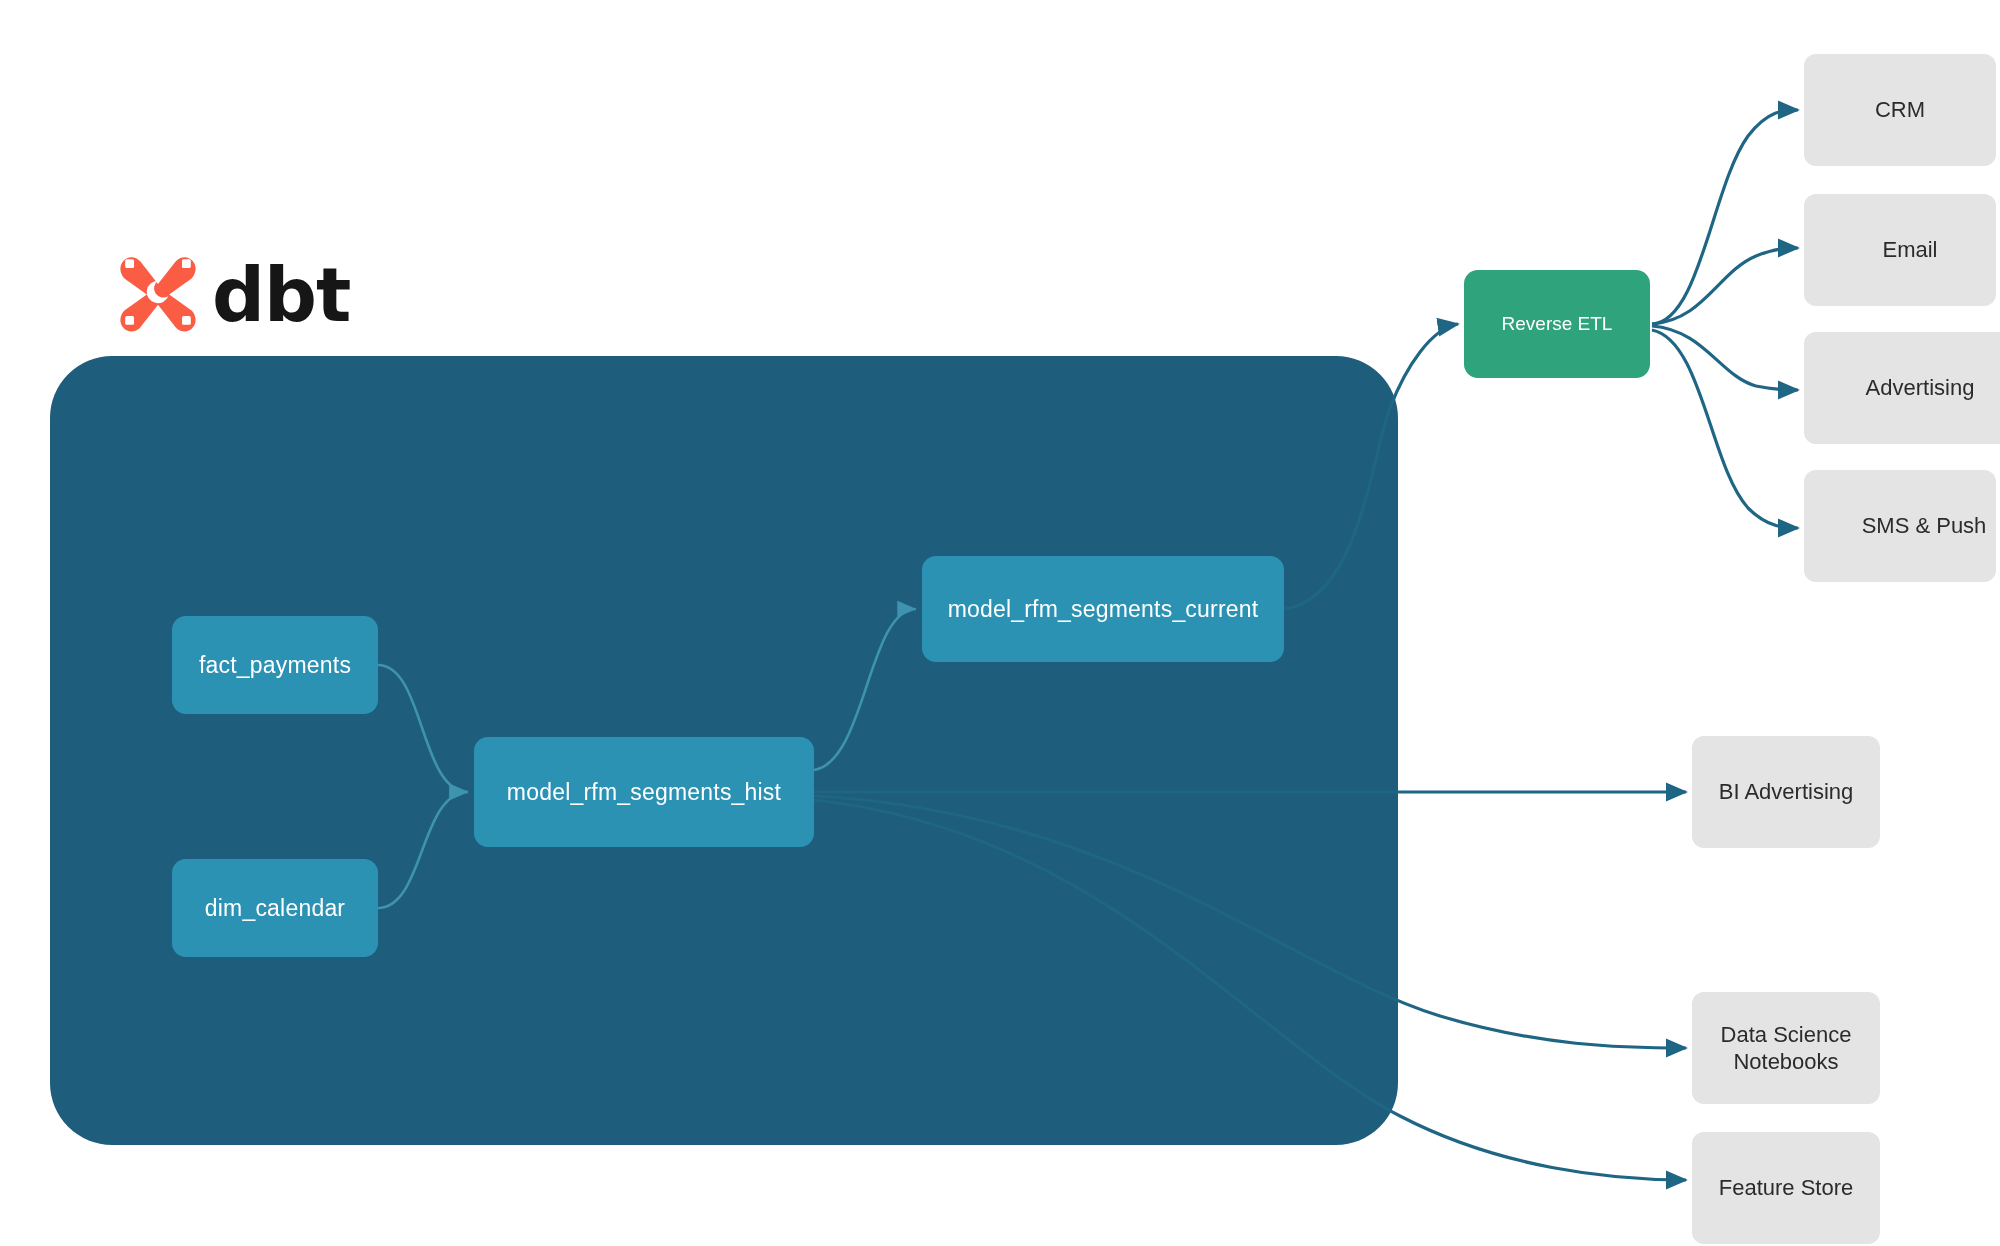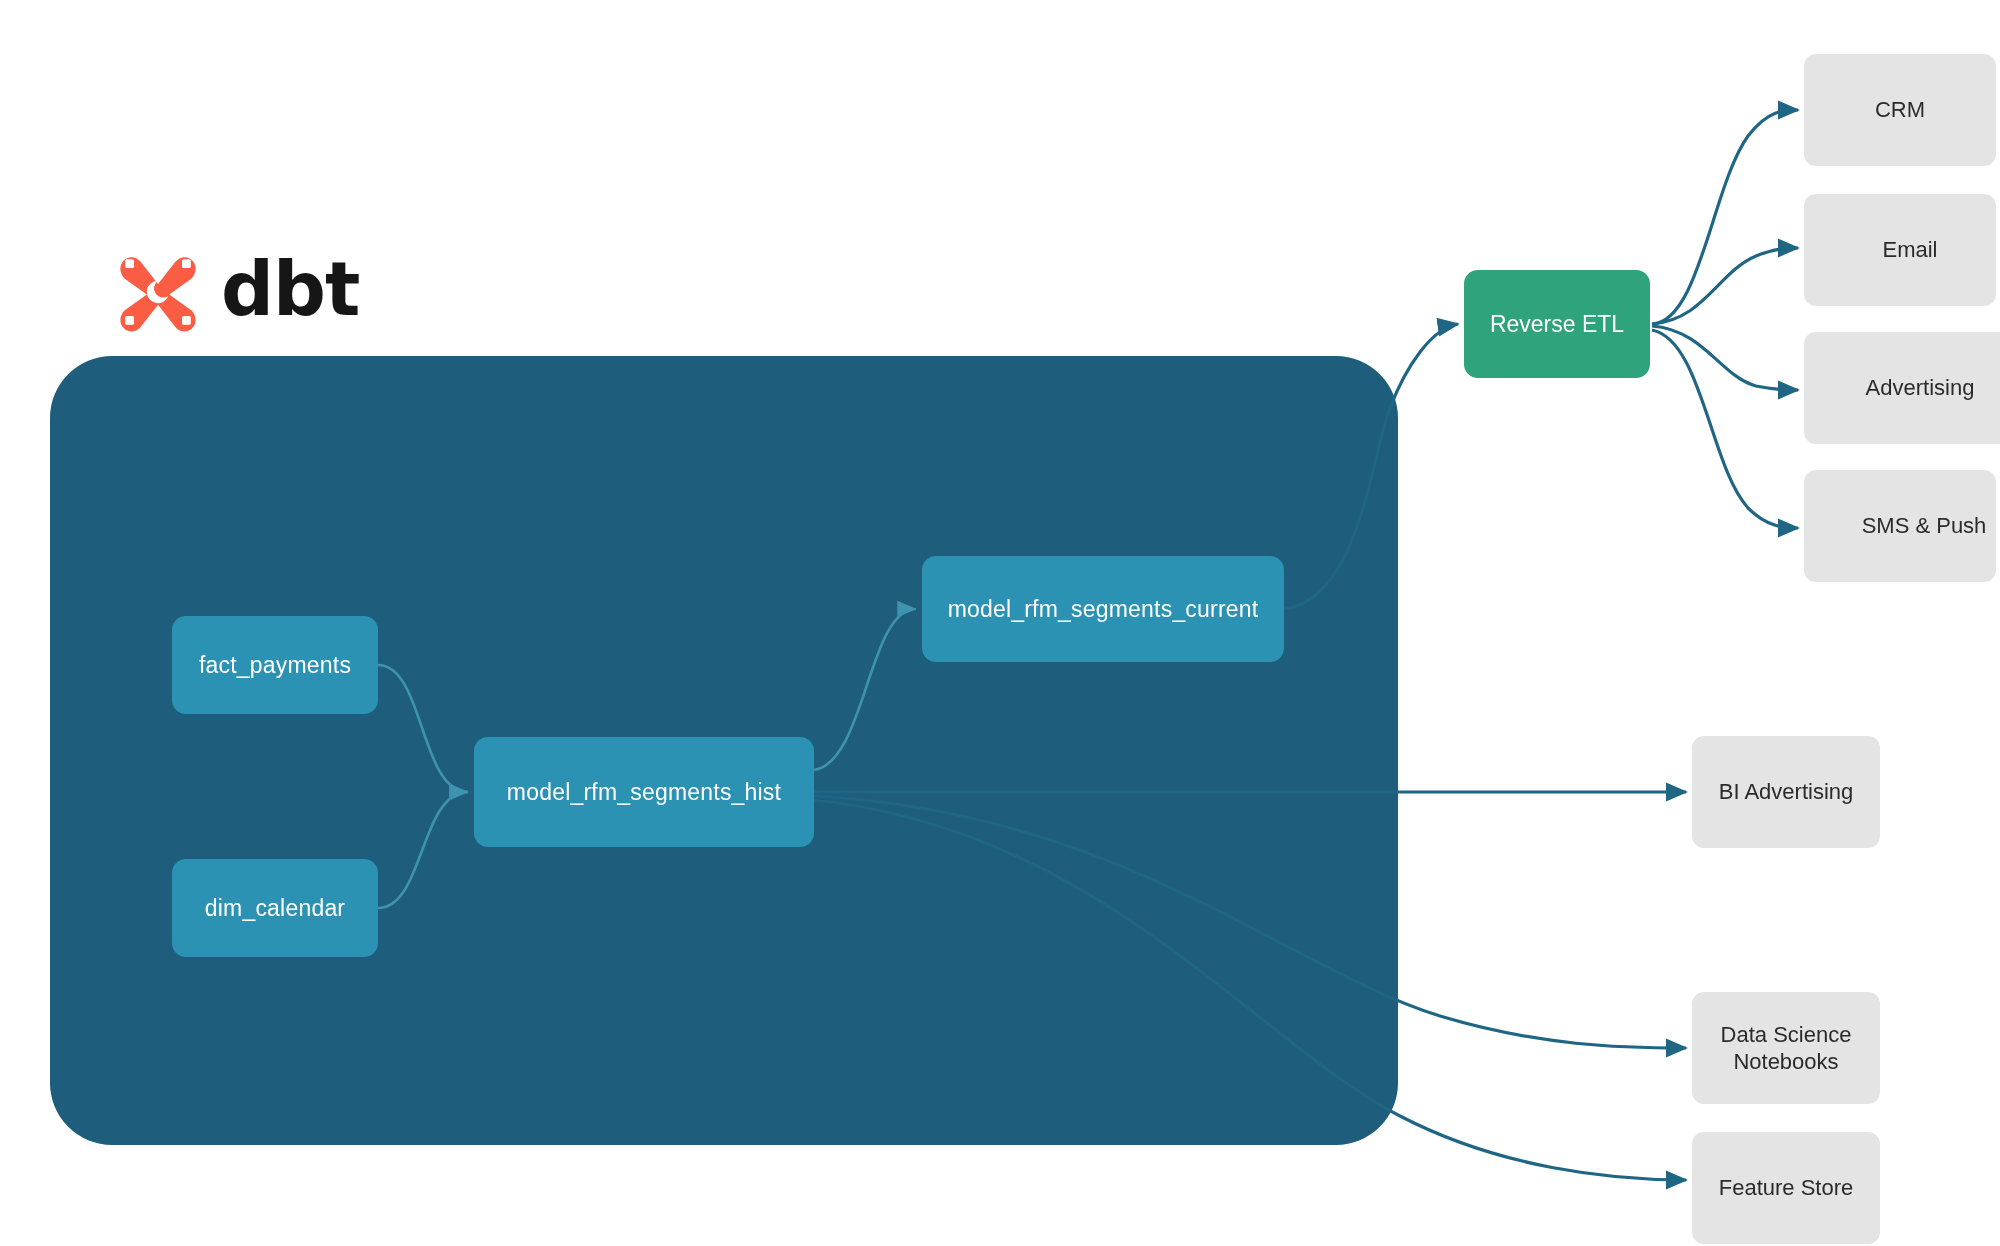--- a/index.html
+++ b/index.html
@@ -15,40 +15,40 @@
   #edges-outer{z-index:3;}
   #edges-inner{z-index:2;}
 
   
   .dbt-container{
     position:absolute;left:50px;top:356px;width:1348px;height:789px;
     background:#1E5D7B;border-radius:62px;z-index:1;
   }
 
   
-  .dbt-logo{position:absolute;left:118px;top:252px;z-index:6;display:flex;align-items:flex-start;gap:23px;}
+  .dbt-logo{position:absolute;left:118px;top:252px;z-index:6;display:flex;align-items:flex-end;gap:14px;}
   .dbt-logo-mark{width:80px;height:80px;display:block;}
   .dbt-wordmark{
     font-size:74px;font-weight:bold;color:#161616;letter-spacing:-1px;
     line-height:1;font-family:"DejaVu Sans","Liberation Sans",sans-serif;
   }
 
   
   .node{
     position:absolute;box-sizing:border-box;display:flex;
     align-items:center;justify-content:center;text-align:center;
     z-index:5;
   }
   .node-model{
     background:#2C92B4;color:#ffffff;border-radius:14px;
     font-size:23px;letter-spacing:.2px;
   }
   .node-green{
     background:#2FA37B;color:#ffffff;border-radius:14px;
-    font-size:23px;
+    font-size:19px;
   }
   .node-gray{
     background:#E4E4E4;color:#2B2B2B;border-radius:12px;
     font-size:22px;line-height:1.25;justify-content:center;
   }
 </style>
 </head>
 <body>
 
 <div id="stage">

